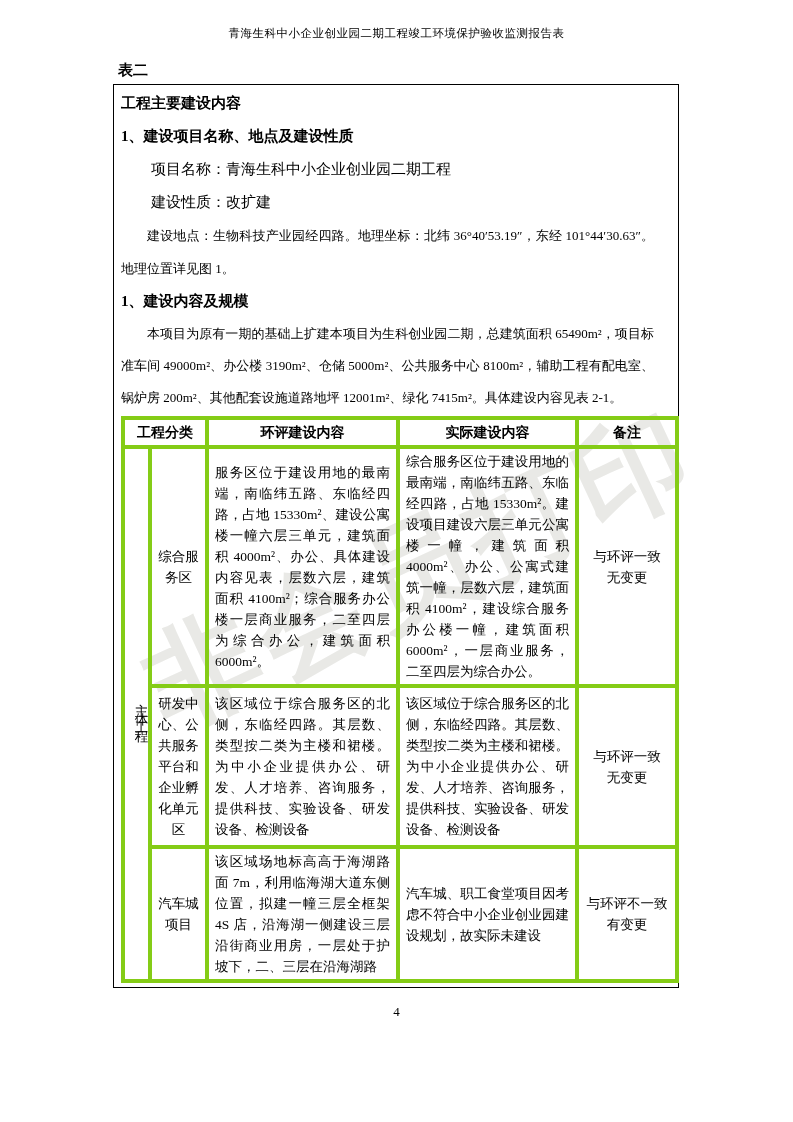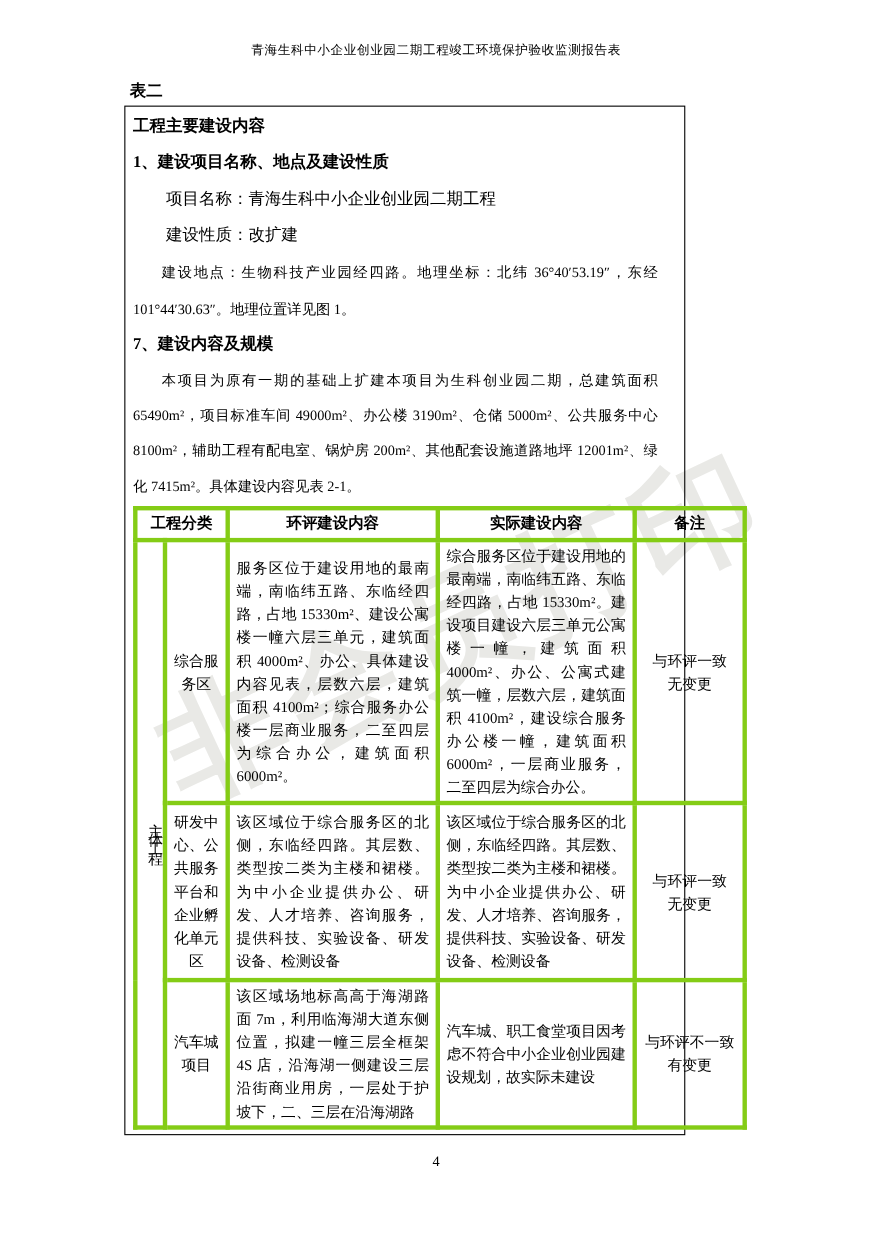--- a/index.html
+++ b/index.html
@@ -10,27 +10,27 @@
   }
   .watermark{
     position:absolute;left:420px;top:570px;
     transform:translate(-50%,-50%) rotate(-25deg);
     font-size:112px;font-weight:bold;color:#e9e9e6;
     white-space:nowrap;letter-spacing:6px;z-index:0;pointer-events:none;
     font-family:"Liberation Serif","DejaVu Serif",serif;
   }
   .page-content{position:relative;z-index:1;}
   .doc-header{
-    padding-top:26px;text-align:center;font-size:11.5px;letter-spacing:0.5px;margin-top:12px;
+    padding-top:26px;text-align:center;font-size:11.5px;letter-spacing:0.5px;
   }
   .table-label{
     margin:20px 0 4px 118px;font-size:15px;font-weight:bold;
   }
   .box{
-    margin-left:113px;width:510px;border:1px solid #000;
+    margin-left:113px;width:566px;border:1px solid #000;
     padding:2px 24px 2px 7px;box-sizing:border-box;
   }
   .box p{margin:0;}
   .h-bold{font-size:15px;font-weight:bold;line-height:33px;}
   .body-line{font-size:15px;line-height:33px;text-indent:2em;}
   .body-just{font-size:13px;line-height:32px;text-align:justify;}
   .body-just.indent{text-indent:2em;}
   .tbl-title{
     font-size:14px;font-weight:bold;text-align:center;line-height:33px;
     margin-top:3px;
@@ -80,21 +80,21 @@
   <div class="table-label">表二</div>
 
   <div class="box">
     <p class="h-bold">工程主要建设内容</p>
 
     <p class="h-bold">1、建设项目名称、地点及建设性质</p>
     <p class="body-line">项目名称：青海生科中小企业创业园二期工程</p>
     <p class="body-line">建设性质：改扩建</p>
     <p class="body-just indent" style="line-height:33px;">建设地点：生物科技产业园经四路。地理坐标：北纬 36°40′53.19″，东经 101°44′30.63″。地理位置详见图 1。</p>
 
-    <p class="h-bold">7、建设内容及规模</p>
+    <p class="h-bold">1、建设内容及规模</p>
     <p class="body-just indent">本项目为原有一期的基础上扩建本项目为生科创业园二期，总建筑面积 65490m²，项目标准车间 49000m²、办公楼 3190m²、仓储 5000m²、公共服务中心 8100m²，辅助工程有配电室、锅炉房 200m²、其他配套设施道路地坪 12001m²、绿化 7415m²。具体建设内容见表 2-1。</p>
 
 
     <table class="cmp">
       <colgroup>
         <col class="col-group">
           <col class="col-cat">
           <col class="col-eia">
           <col class="col-act">
           <col class="col-rem">

